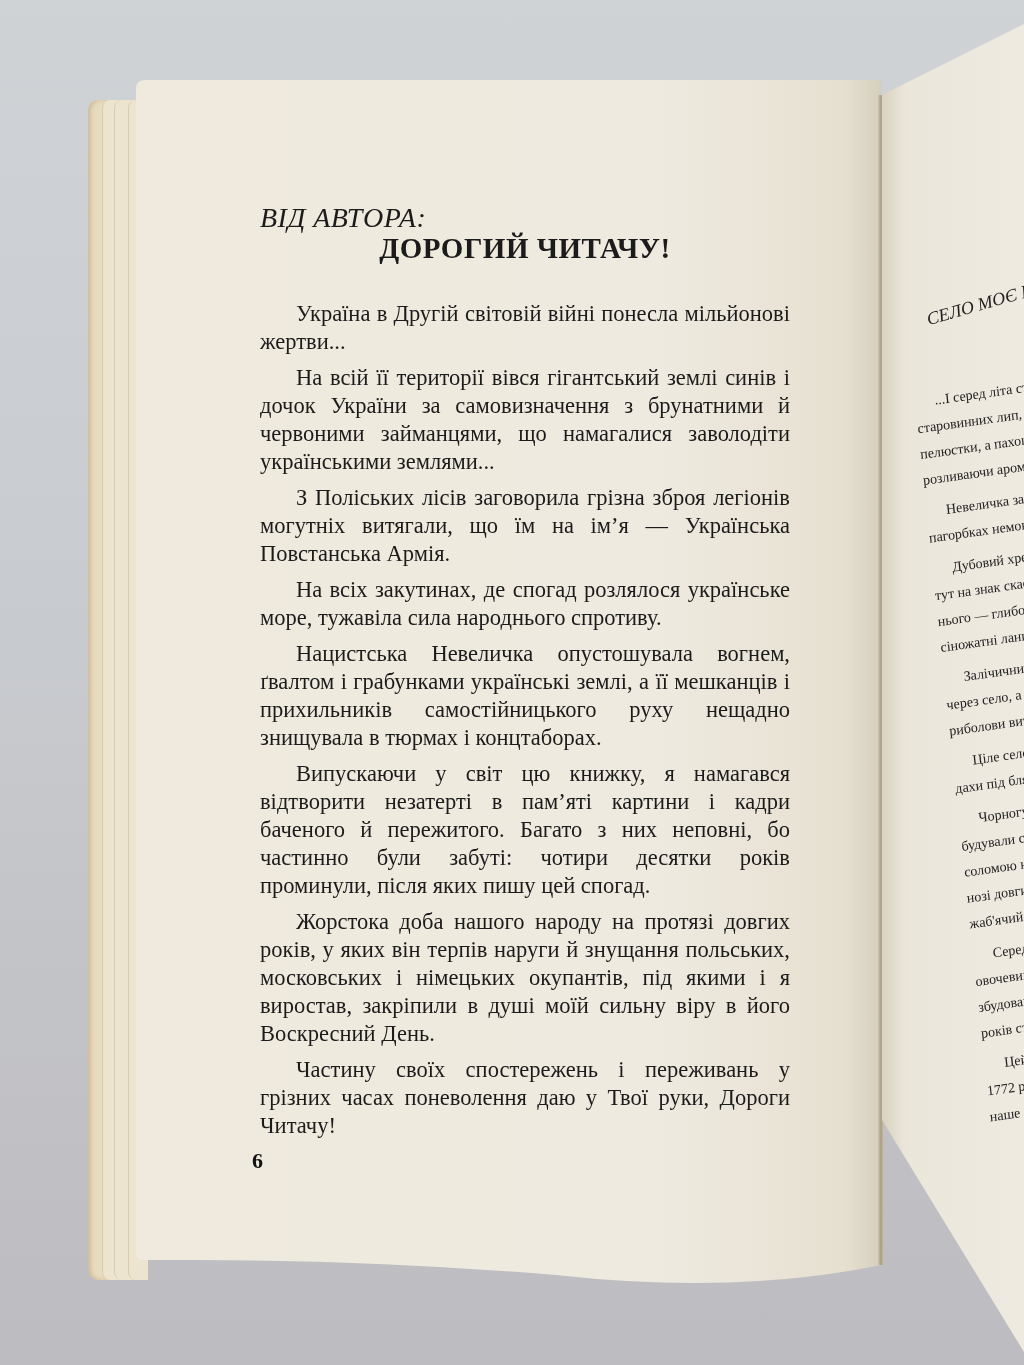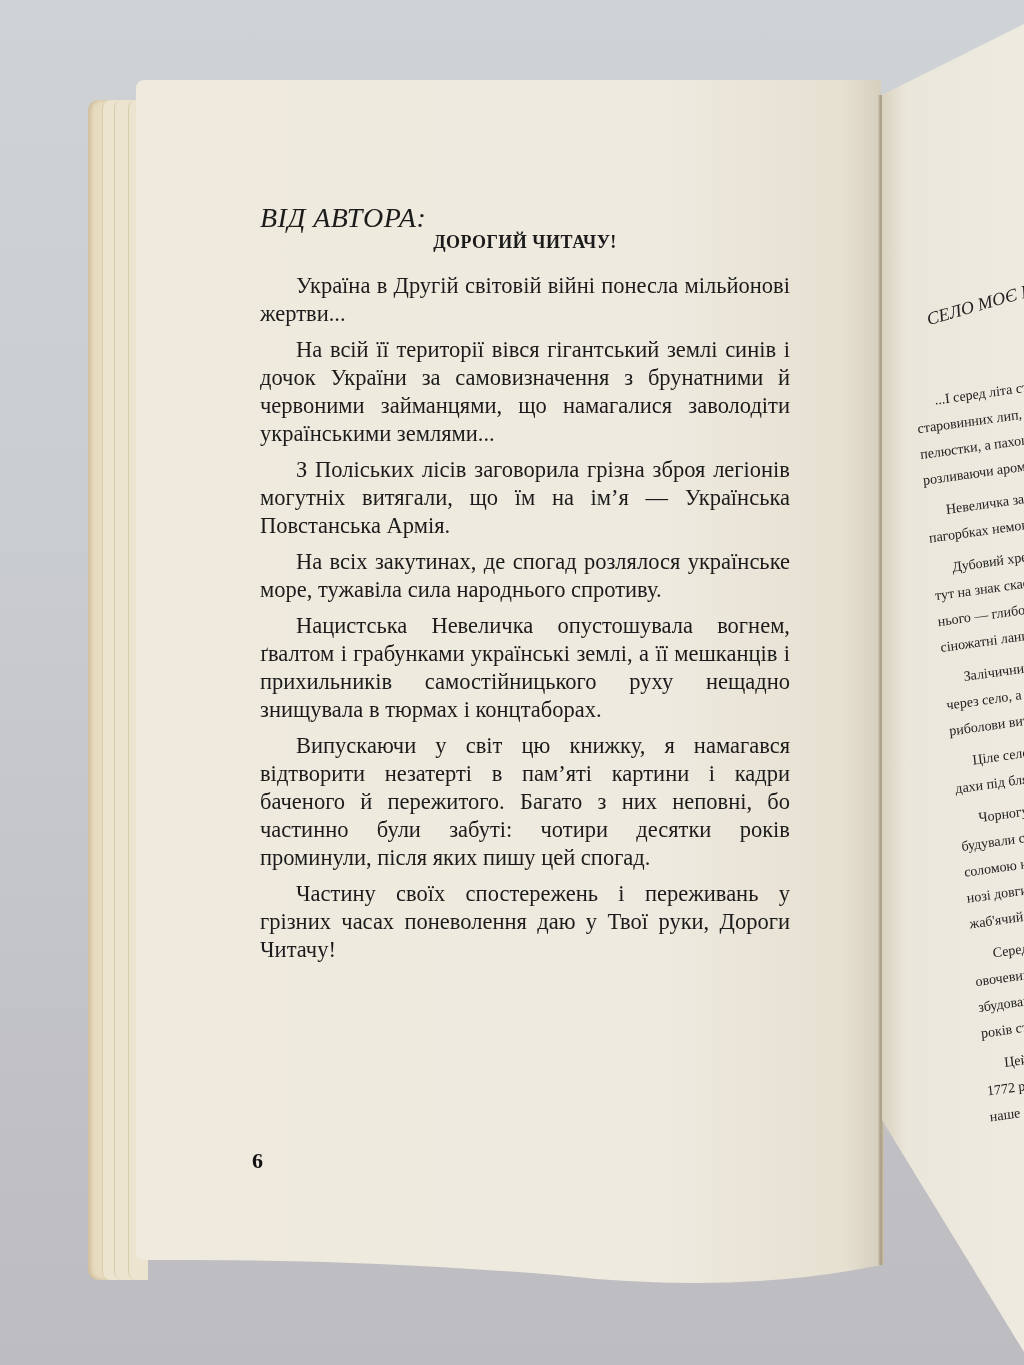--- a/index.html
+++ b/index.html
@@ -35,23 +35,23 @@
   .content {
     position: absolute; left: 260px; top: 0; width: 530px;
     color: #1b1b1b; font-size: 22px;
   }
   .from-author {
     position: absolute; top: 202px; left: 0;
     font-style: italic; font-size: 28px; letter-spacing: 0.5px;
   }
   .title {
     position: absolute; top: 232px; left: 0; width: 530px; text-align: center;
-    font-weight: bold; font-size: 18px; letter-spacing: 0.5px;
+    font-weight: bold; font-size: 29px; letter-spacing: 0.5px;
   }
-  .body-text { position: absolute; top: 272px; left: 0; width: 530px; }
+  .body-text { position: absolute; top: 300px; left: 0; width: 530px; }
   .para {
     margin: 0 0 8px 0; text-indent: 36px; line-height: 28px;
     text-align: justify; font-size: 22.5px;
   }
   .page-number {
     position: absolute; top: 1148px; left: 252px;
     font-weight: bold; font-size: 22px; color: #111;
   }
   .rp-content {
     position: absolute; left: 905px; top: 300px; width: 200px;
@@ -80,20 +80,21 @@
 <div class="content">
   <div class="from-author">ВІД АВТОРА:</div>
   <div class="title">ДОРОГИЙ ЧИТАЧУ!</div>
   <div class="body-text">
     <p class="para">Україна в Другій світовій війні понесла мільйонові жертви...</p>
     <p class="para">На всій її території вівся гігантський землі синів і дочок України за самовизначення з брунатними й червоними займанцями, що намагалися заволодіти українськими землями...</p>
     <p class="para">З Поліських лісів заговорила грізна зброя легіонів могутніх витягали, що їм на ім’я — Українська Повстанська Армія.</p>
     <p class="para">На всіх закутинах, де спогад розлялося українське море, тужавіла сила народнього спротиву.</p>
     <p class="para">Нацистська Невеличка опустошувала вогнем, ґвалтом і грабунками українські землі, а її мешканців і прихильників самостійницького руху нещадно знищувала в тюрмах і концтаборах.</p>
     <p class="para">Випускаючи у світ цю книжку, я намагався відтворити незатерті в пам’яті картини і кадри баченого й пережитого. Багато з них неповні, бо частинно були забуті: чотири десятки років проминули, після яких пишу цей спогад.</p>
+    <p class="para">Жорстока доба нашого народу на протязі довгих років, у яких він терпів наруги й знущання польських, московських і німецьких окупантів, під якими і я виростав, закріпили в душі моїй сильну віру в його Воскресний День.</p>
     <p class="para">Частину своїх спостережень і переживань у грізних часах поневолення даю у Твої руки, Дороги Читачу!</p>
   </div>
 </div>
 <div class="page-number">6</div>
 
 <div class="right-clip">
   <div class="rp-content">
     <div class="rp-title">СЕЛО МОЄ РІДН</div>
     <div id="rp-lines">
         <p class="rp-line indent">...І серед літа стоя</p>

